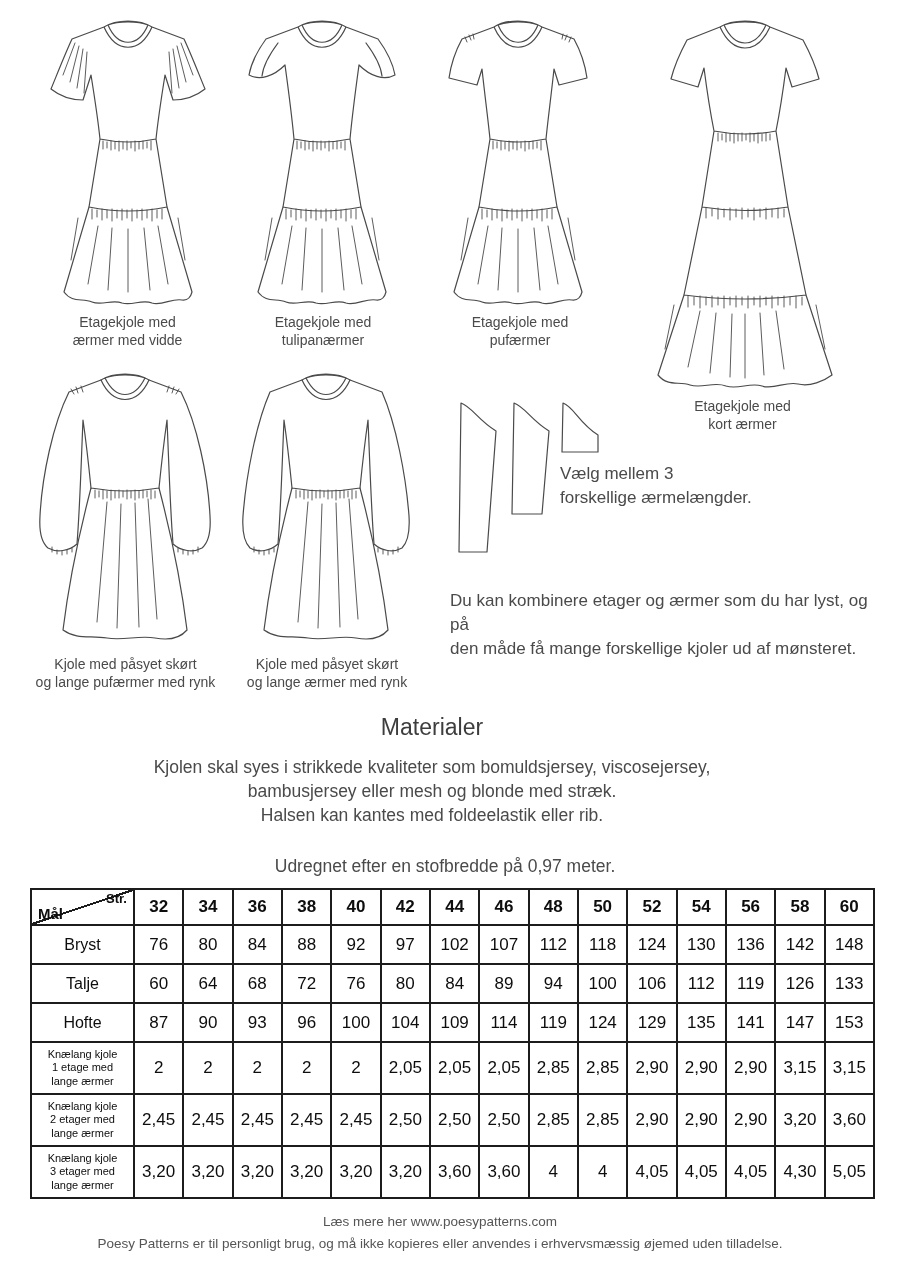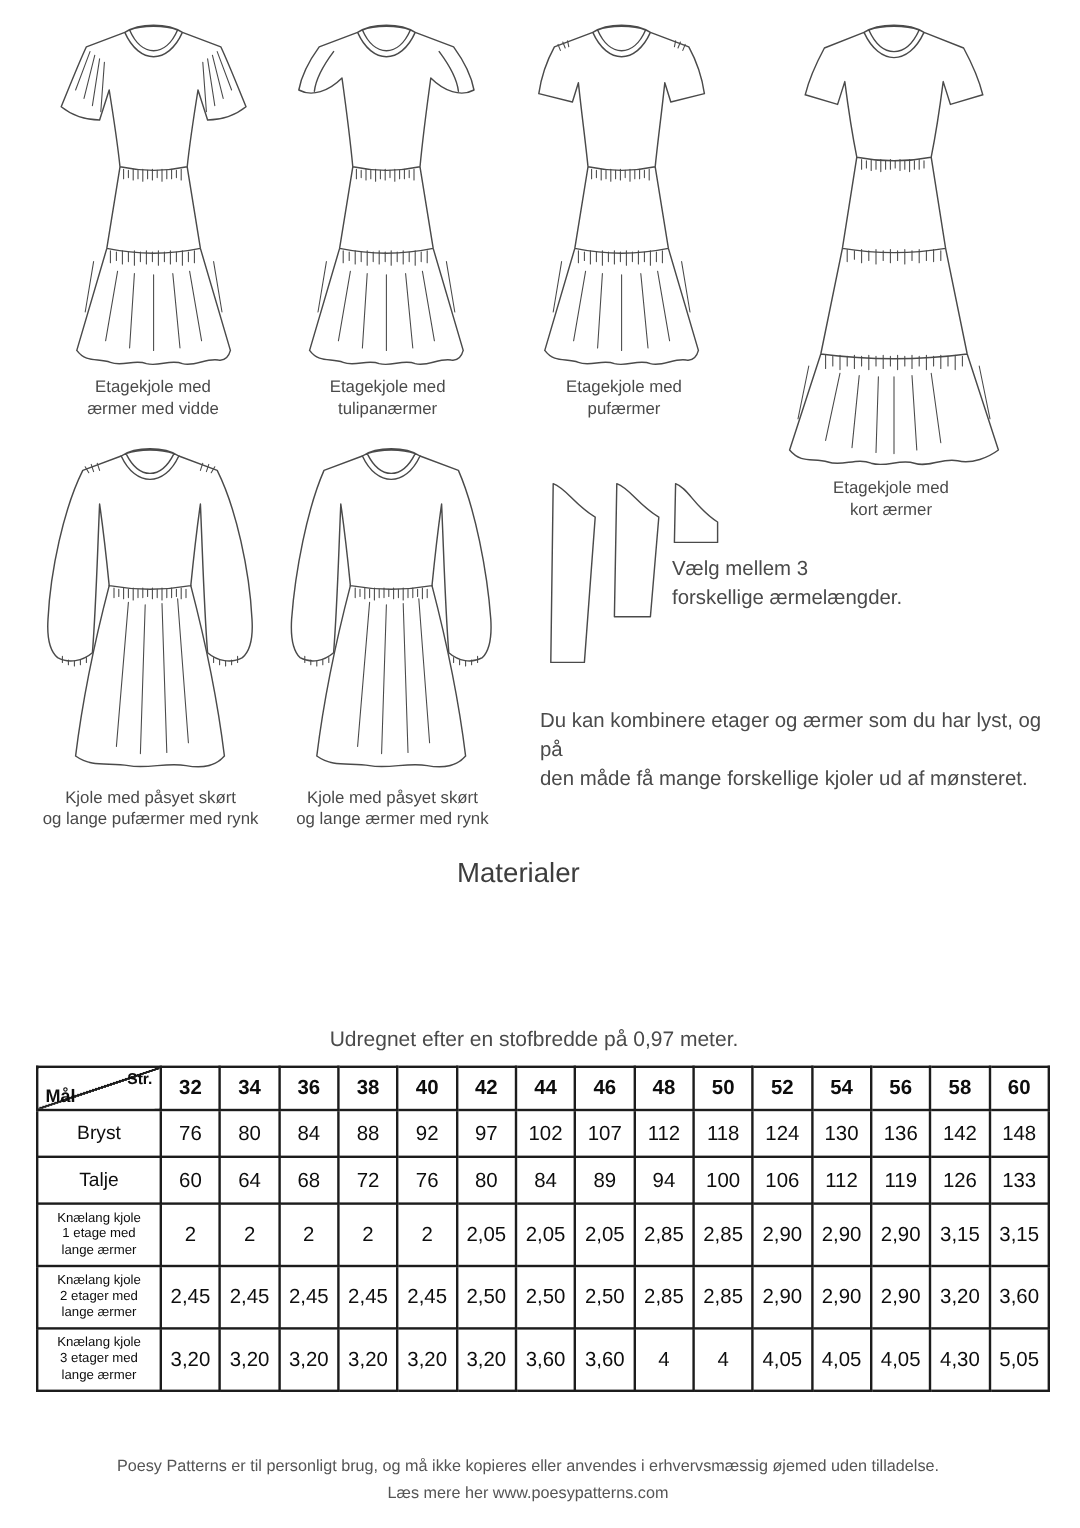--- a/index.html
+++ b/index.html
@@ -163,20 +163,23 @@
 og lange pufærmer med rynk</div>
   <div class="caption" style="left:222px;top:655px;width:210px;">Kjole med påsyet skørt
 og lange ærmer med rynk</div>
 
   <div class="note" style="left:560px;top:462px;width:260px;">Vælg mellem 3
 forskellige ærmelængder.</div>
   <div class="note" style="left:450px;top:589px;width:430px;">Du kan kombinere etager og ærmer som du har lyst, og på
 den måde få mange forskellige kjoler ud af mønsteret.</div>
 
   <div class="materials-heading">Materialer</div>
+  <div class="materials-body">Kjolen skal syes i strikkede kvaliteter som bomuldsjersey, viscosejersey,
+bambusjersey eller mesh og blonde med stræk.
+Halsen kan kantes med foldeelastik eller rib.</div>
   <div class="fabric-note">Udregnet efter en stofbredde på 0,97 meter.</div>
 
   <table class="sizes">
     <colgroup>
         <col style="width:103px;">
       </colgroup>
     <thead>
       <tr>
         <th class="corner">
           <span class="corner-str">Str.</span>
@@ -229,20 +232,38 @@
           <td>84</td>
           <td>89</td>
           <td>94</td>
           <td>100</td>
           <td>106</td>
           <td>112</td>
           <td>119</td>
           <td>126</td>
           <td>133</td>
         </tr>
+        <tr class="meas">
+          <th class="big">Hofte</th>
+          <td>87</td>
+          <td>90</td>
+          <td>93</td>
+          <td>96</td>
+          <td>100</td>
+          <td>104</td>
+          <td>109</td>
+          <td>114</td>
+          <td>119</td>
+          <td>124</td>
+          <td>129</td>
+          <td>135</td>
+          <td>141</td>
+          <td>147</td>
+          <td>153</td>
+        </tr>
         <tr class="fabric">
           <th class="small">Knælang kjole
 1 etage med
 lange ærmer</th>
           <td>2</td>
           <td>2</td>
           <td>2</td>
           <td>2</td>
           <td>2</td>
           <td>2,05</td>
@@ -293,17 +314,17 @@
           <td>4,05</td>
           <td>4,05</td>
           <td>4,05</td>
           <td>4,30</td>
           <td>5,05</td>
         </tr>
       </tbody>
   </table>
 
   <div class="footer">
+    <div>Læs mere her www.poesypatterns.com</div>
     <div>Poesy Patterns er til personligt brug, og må ikke kopieres eller anvendes i erhvervsmæssig øjemed uden tilladelse.</div>
-    <div>Læs mere her www.poesypatterns.com</div>
   </div>
 
 </div>
 
 </body></html>

